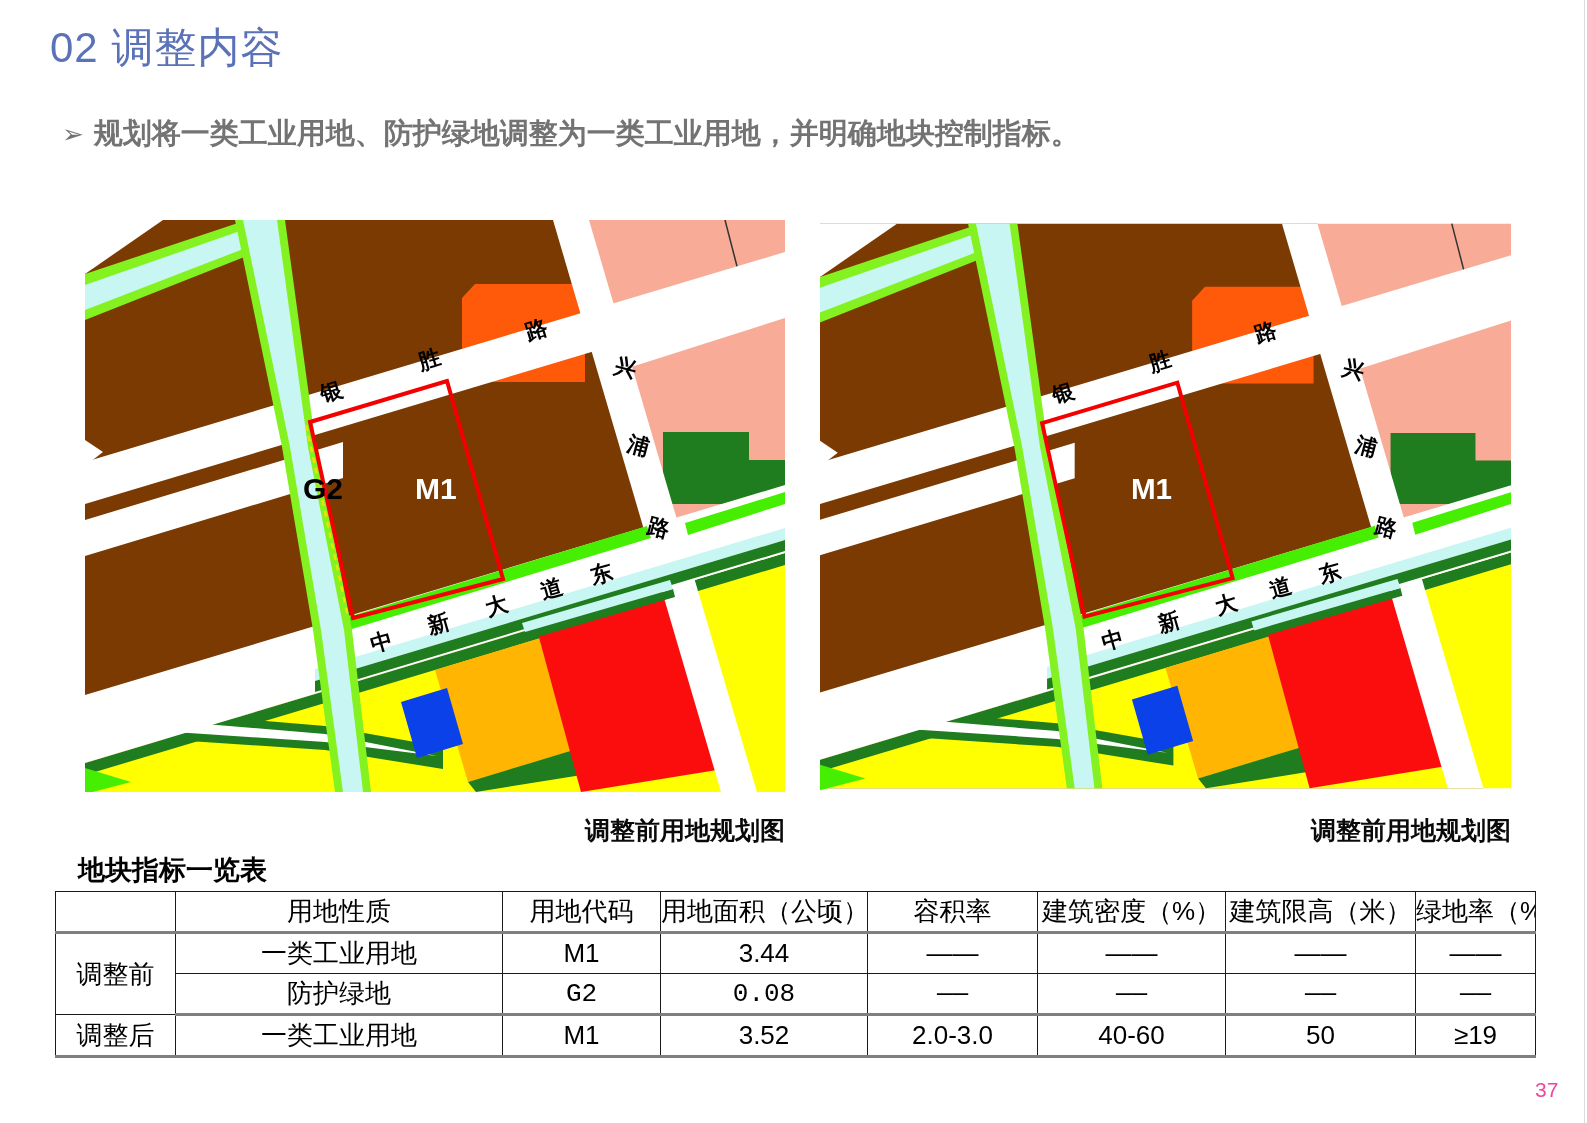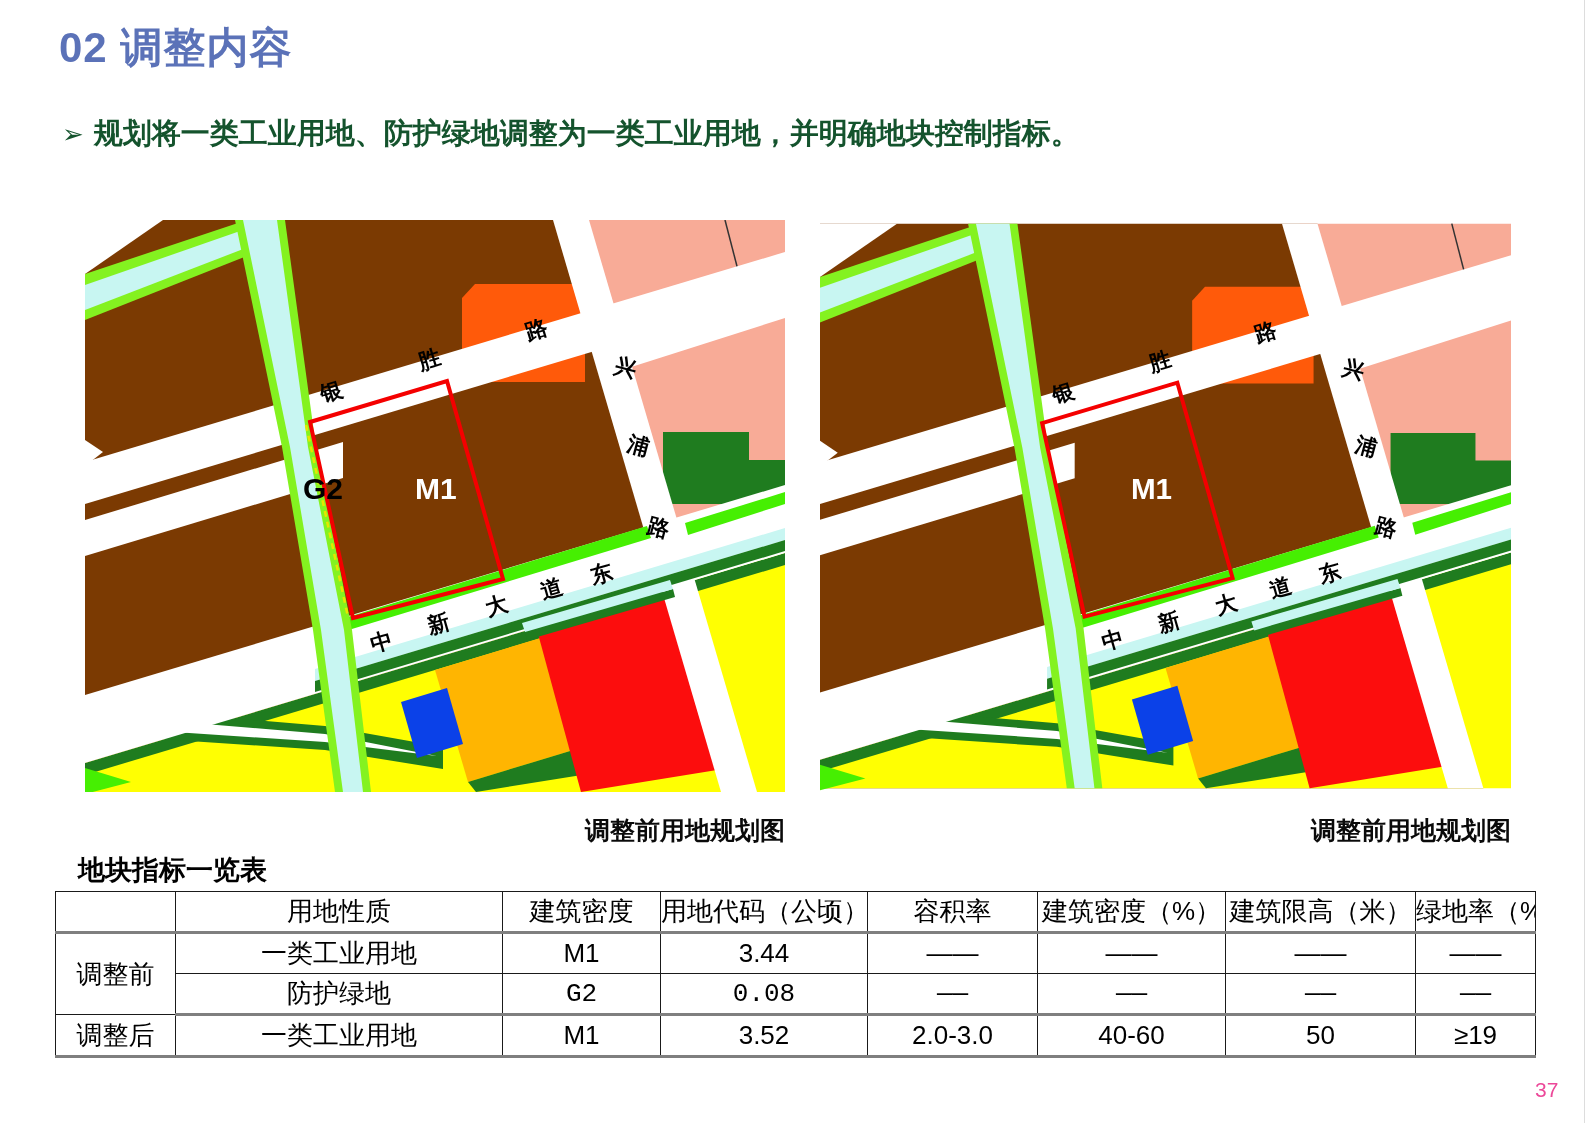--- a/index.html
+++ b/index.html
@@ -1,21 +1,21 @@
 <!DOCTYPE html>
 <html><head>
 <meta charset="utf-8">
 <style>
   html,body{margin:0;padding:0;}
   body{
     width:1587px;height:1123px;position:relative;background:#fff;
     font-family:"Liberation Sans","DejaVu Sans",sans-serif;overflow:hidden;
   }
-  .page-title{position:absolute;left:59px;top:20px;font-size:42px;font-weight:bold;color:#5B72B8;letter-spacing:1px;}
-  .bullet-line{position:absolute;left:62px;top:114px;font-size:29px;font-weight:600;color:#14532d;white-space:nowrap;}
+  .page-title{position:absolute;left:50px;top:20px;font-size:42px;font-weight:normal;color:#5B72B8;letter-spacing:1px;}
+  .bullet-line{position:absolute;left:62px;top:114px;font-size:29px;font-weight:600;color:#737373;white-space:nowrap;}
   .bullet-line .arrow{font-size:26px;margin-right:10px;font-weight:normal;}
   .map-figure{position:absolute;top:220px;}
   .map-before{left:85px;width:700px;}
   .map-after{left:820px;width:691px;}
   .map-figure svg{display:block;background:#fff;}
   .map-caption{margin-top:22px;text-align:right;font-size:25px;font-weight:bold;color:#0a0a0a;}
   .table-title{position:absolute;left:62px;top:852px;font-size:27px;font-weight:bold;color:#000;margin-left:16px;}
   table.spec{position:absolute;left:55px;top:891px;width:1480px;border-collapse:collapse;table-layout:fixed;}
   table.spec td{
     border:1.6px solid #1a1a1a;height:39px;text-align:center;vertical-align:middle;
@@ -166,22 +166,22 @@
       <col style="width:207px">
     <col style="width:170px">
       <col style="width:188px">
       <col style="width:190px">
       <col style="width:120px">
   </colgroup>
   <tbody>
     <tr class="hdr">
       <td></td>
       <td>用地性质</td>
-      <td>建筑密度</td>
-      <td>用地代码（公顷）</td>
+      <td>用地代码</td>
+      <td>用地面积（公顷）</td>
       <td>容积率</td>
       <td>建筑密度（%）</td>
       <td>建筑限高（米）</td>
       <td>绿地率（%）</td>
     </tr>
     <tr class="r1">
       <td rowspan="2">调整前</td>
       <td>一类工业用地</td>
       <td>M1</td>
       <td>3.44</td>

